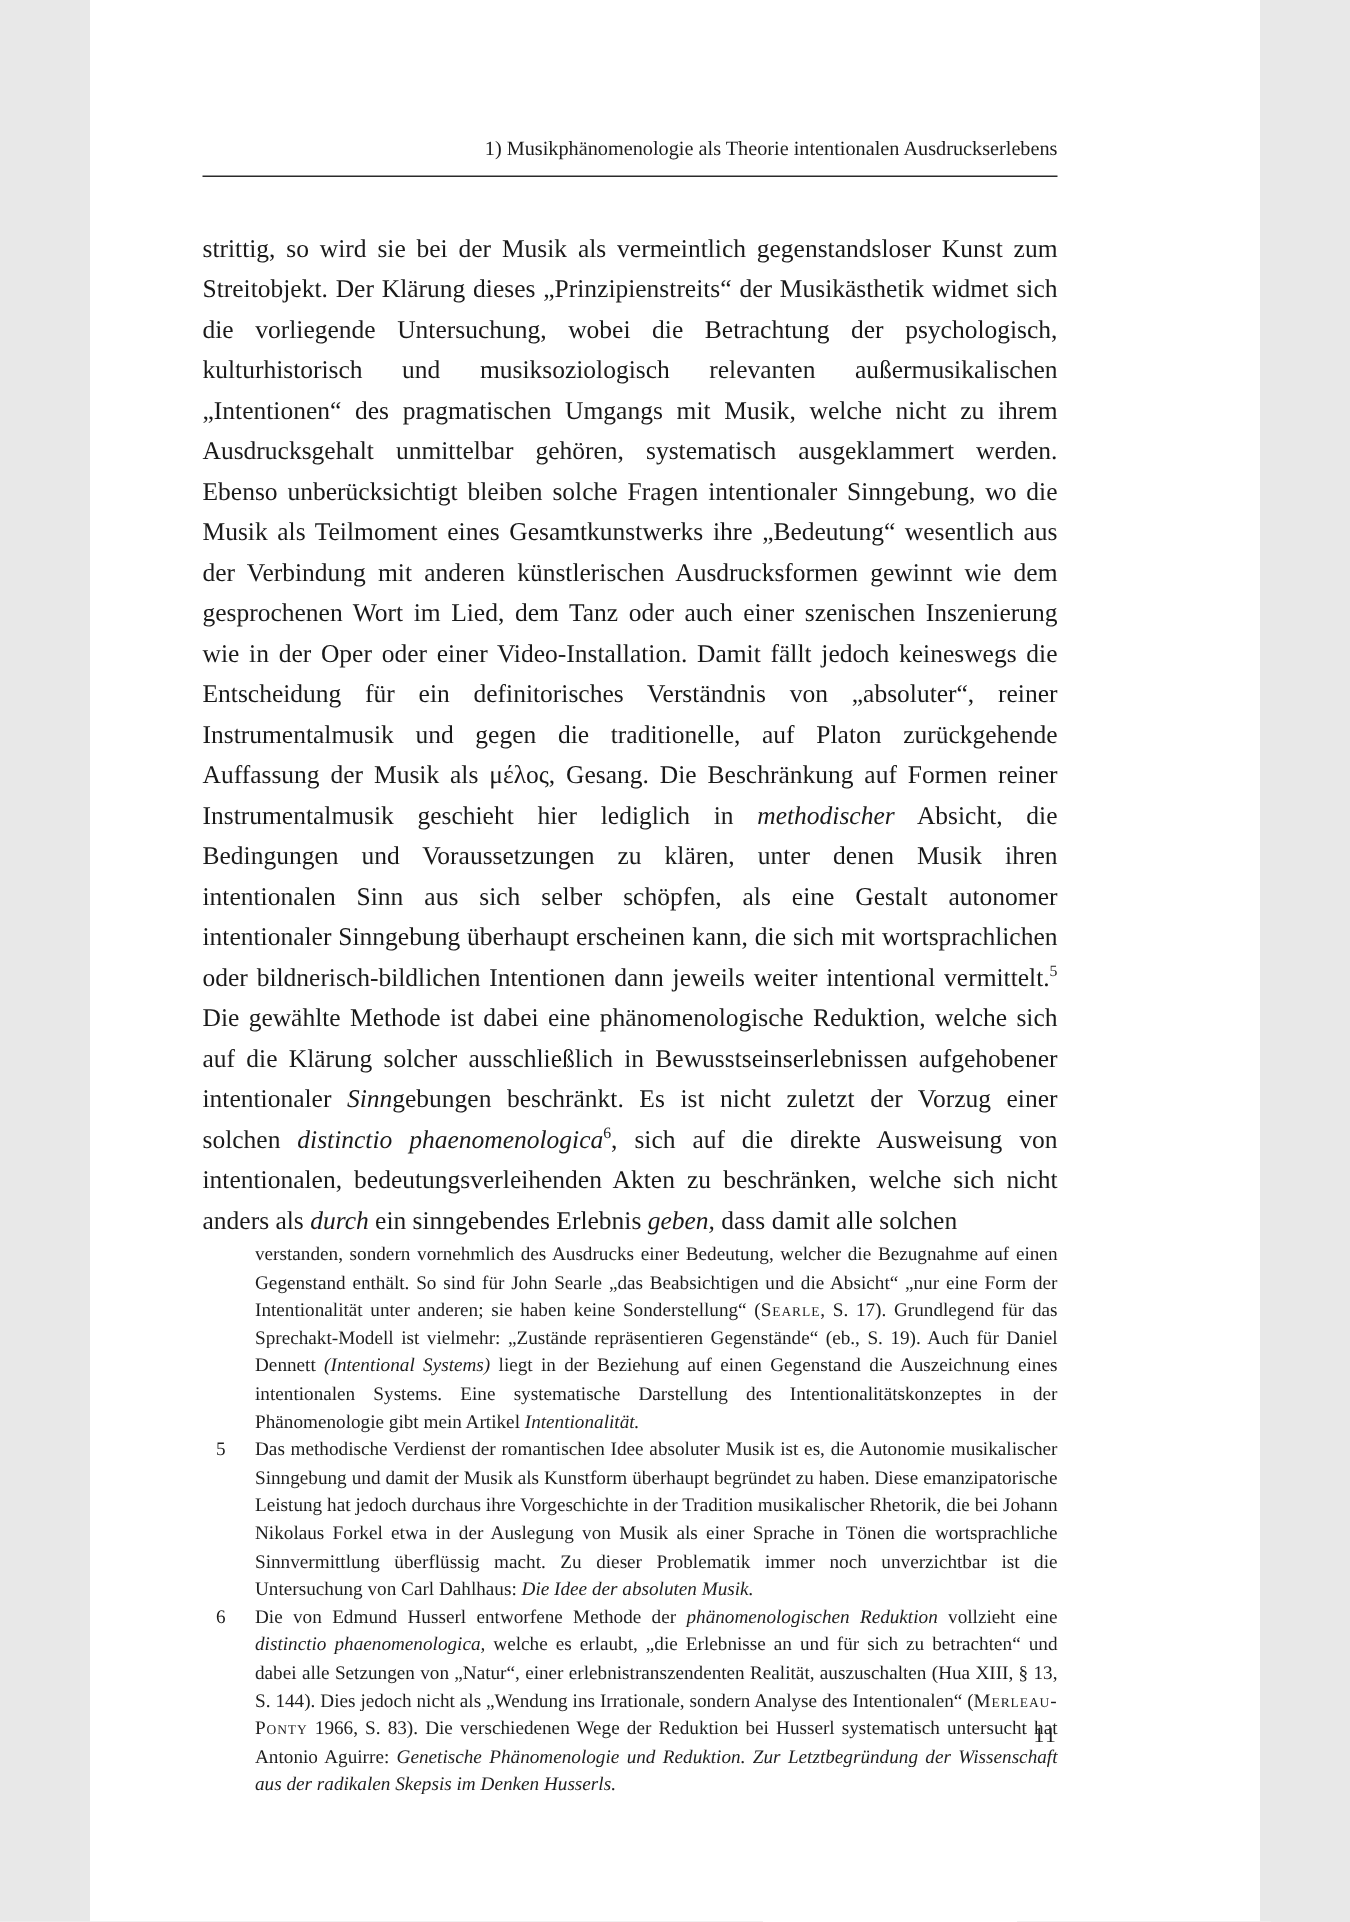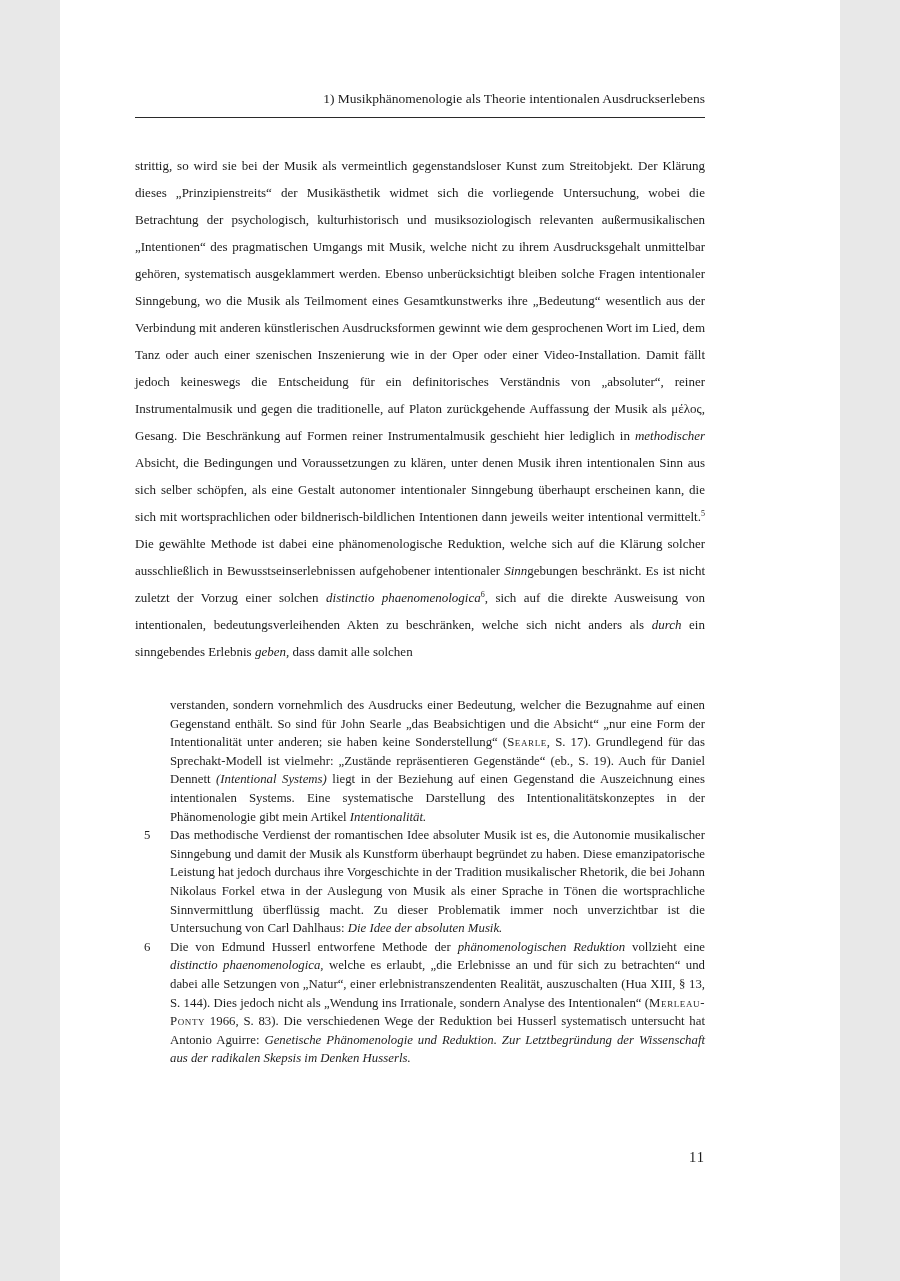--- a/index.html
+++ b/index.html
@@ -27,30 +27,29 @@
     font-size: 13.5px;
     line-height: 18px;
     color: #1c1c1c;
   }
 
   
   .body-block {
     margin-top: 34px;
   }
   .body-paragraph {
-    font-size: 13px;
+    font-size: 17px;
     line-height: 27px;
     text-align: justify;
     hyphens: auto;
     color: #1a1a1a;
   }
 
   
   .footnotes {
-    margin-top: 31px;
     margin-left: 35px;   
   }
   .footnote {
     position: relative;
     font-size: 12.8px;
     line-height: 18.6px;
     text-align: justify;
     hyphens: auto;
     color: #1e1e1e;
   }

